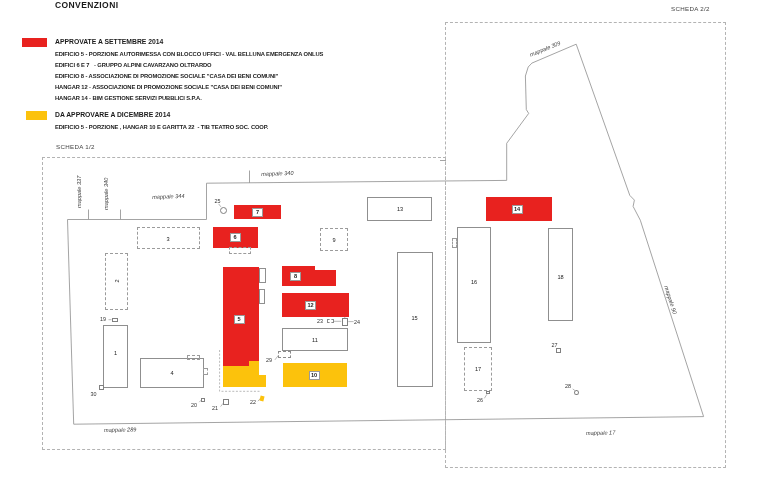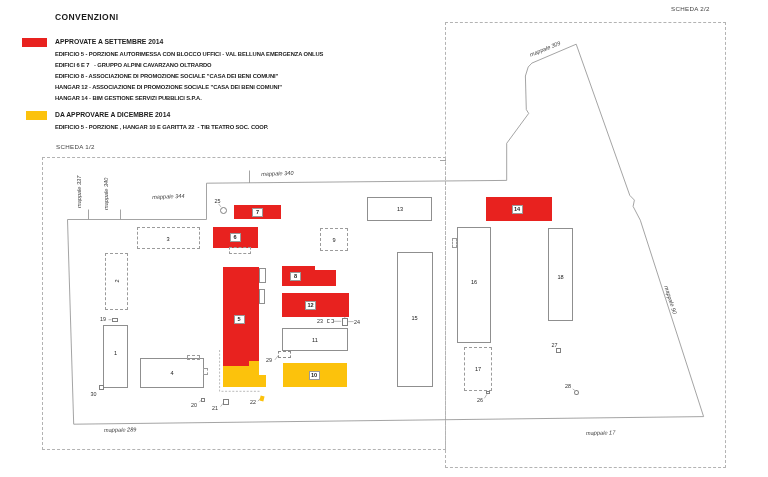--- a/index.html
+++ b/index.html
@@ -3,21 +3,21 @@
 <meta charset="utf-8">
 <style>
   html,body{margin:0;padding:0;background:#e9e9e9}
   #stage{position:relative;width:768px;height:477px;background:#ffffff;overflow:hidden;
          font-family:"Liberation Sans",sans-serif;color:#1b1b1b}
   .abs{position:absolute}
   
   .dashbox{border:1px dashed #b3b3b3;box-sizing:border-box}
   .scheda{font-size:6.2px;letter-spacing:.3px;color:#444;white-space:nowrap}
   
-  #legend-title{position:absolute;left:55px;top:12px;font-size:8.5px;font-weight:700;letter-spacing:.4px}
+  #legend-title{position:absolute;left:55px;top:0;font-size:8.5px;font-weight:700;letter-spacing:.4px}
   .lg-swatch{position:absolute}
   .lg-head{position:absolute;font-size:6.8px;font-weight:700;white-space:pre}
   .lg-item{position:absolute;font-size:5.8px;font-weight:700;letter-spacing:-.1px;white-space:pre;color:#222}
   
   svg{position:absolute;left:0;top:0;pointer-events:none}
   .bld{position:absolute;box-sizing:border-box}
   .red{background:#e8221f}
   .yellow{background:#fcc20c}
   .outline{border:1px solid #8f8f8f;background:rgba(255,255,255,.55)}
   .dashed{border:1px dashed #9b9b9b}

